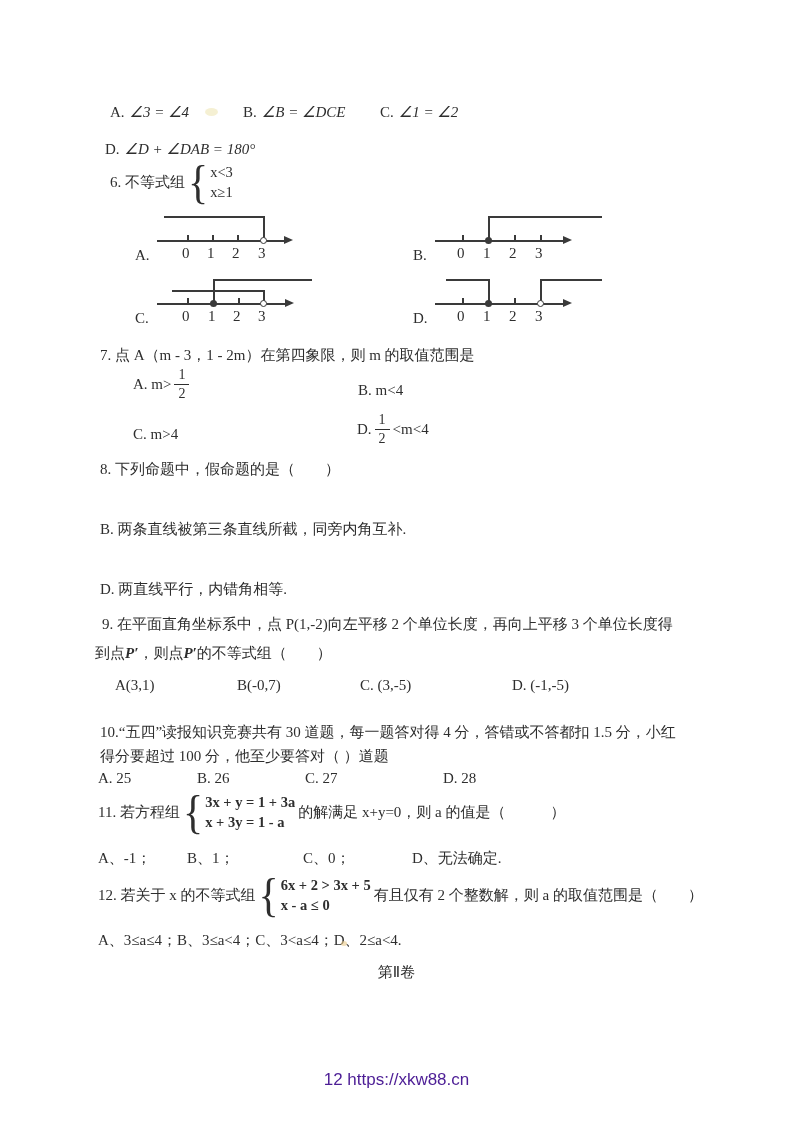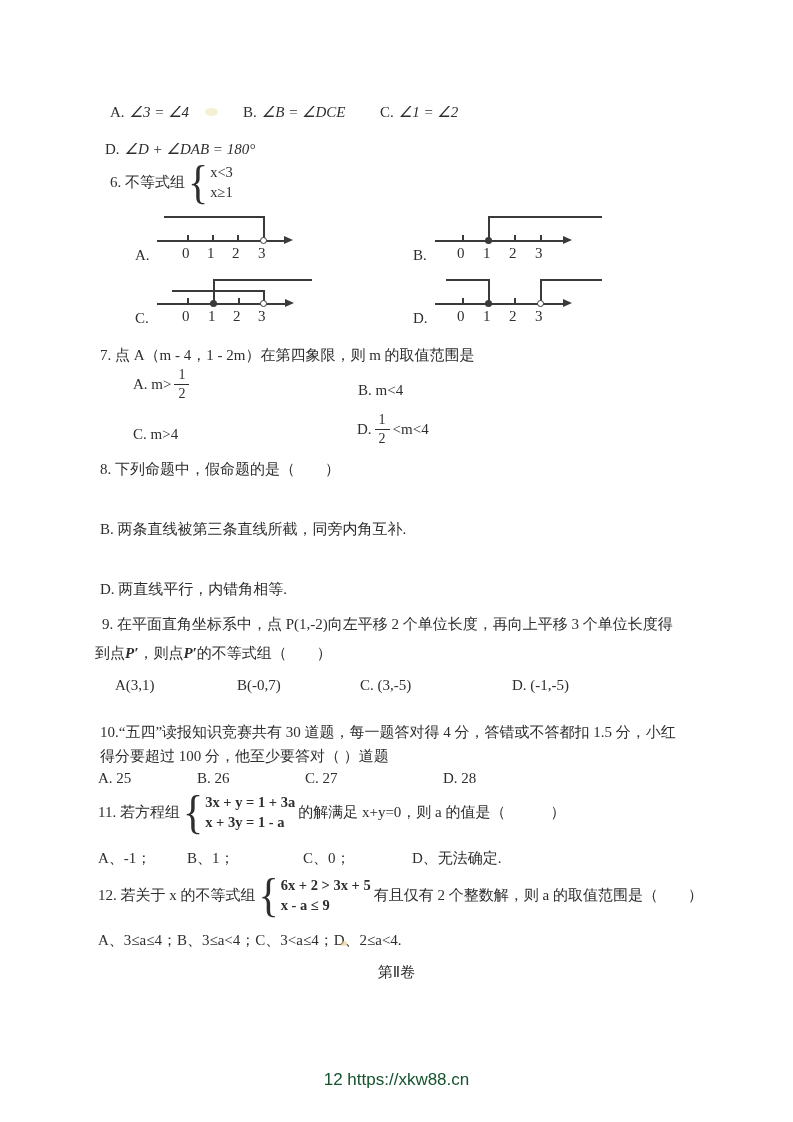--- a/index.html
+++ b/index.html
@@ -22,21 +22,21 @@
   
   .nl{position:absolute;}
   .hline{position:absolute;height:1.7px;background:#3a3a3a;}
   .vline{position:absolute;width:1.7px;background:#3a3a3a;}
   .tick{position:absolute;width:1.7px;height:5px;background:#3a3a3a;}
   .arr{position:absolute;width:0;height:0;border-left:9px solid #3a3a3a;border-top:4.5px solid transparent;border-bottom:4.5px solid transparent;}
   .oc{position:absolute;width:7px;height:7px;border:1.5px solid #3a3a3a;border-radius:50%;background:#fff;box-sizing:border-box;}
   .cc{position:absolute;width:7px;height:7px;border-radius:50%;background:#3a3a3a;}
   .num{position:absolute;font-size:15px;}
   .smudge{position:absolute;border-radius:50%;}
-  .footer{font-family:"Liberation Sans",sans-serif;font-size:17px;color:#14532d;}
+  .footer{font-family:"Liberation Sans",sans-serif;font-size:17px;color:#4c1d95;}
   .center{left:0;width:793px;text-align:center;}
 </style>
 </head>
 <body>
 
 <div id="page">
 
   <div class="abs row t" style="left:110px;top:102px;gap:5px">
     <span>A.</span>
     <span class="math">∠3 = ∠4</span>
@@ -134,21 +134,21 @@
     <div class="cc" style="left:53px;top:27px"></div>
     <div class="hline" style="left:108px;top:6px;width:62px"></div>
     <div class="vline" style="left:108px;top:6px;height:25px"></div>
     <div class="oc" style="left:105px;top:27px"></div>
     <span class="num" style="left:25px;top:35px">0</span>
     <span class="num" style="left:51px;top:35px">1</span>
     <span class="num" style="left:77px;top:35px">2</span>
     <span class="num" style="left:103px;top:35px">3</span>
   </div>
 
-  <span class="abs t" style="left:100px;top:345px">7. 点 A（m - 4，1 - 2m）在第四象限，则 m 的取值范围是</span>
+  <span class="abs t" style="left:100px;top:345px">7. 点 A（m - 3，1 - 2m）在第四象限，则 m 的取值范围是</span>
   <div class="abs row t" style="left:133px;top:368px">
     <span>A. m&gt;</span>
     <span class="frac">
       <span class="fn">1</span>
       <span class="fd">2</span>
     </span>
   </div>
   <span class="abs t" style="left:358px;top:380px">B. m&lt;4</span>
   <span class="abs t" style="left:133px;top:424px">C. m&gt;4</span>
   <div class="abs row t" style="left:357px;top:413px">
@@ -199,21 +199,21 @@
   <span class="abs t" style="left:187px;top:848px">B、1；</span>
   <span class="abs t" style="left:303px;top:848px">C、0；</span>
   <span class="abs t" style="left:412px;top:848px">D、无法确定.</span>
 
   <div class="abs row t" style="left:98px;top:876px">
     <span>12. 若关于 x 的不等式组</span>
     <span class="sys bold">
       <span class="brace">{</span>
       <span class="rows">
         <span>6x + 2 &gt; 3x + 5</span>
-        <span>x - a ≤ 9</span>
+        <span>x - a ≤ 0</span>
       </span>
     </span>
     <span>有且仅有 2 个整数解，则 a 的取值范围是（　　）</span>
   </div>
   <span class="abs t" style="left:98px;top:930px">A、3≤a≤4；B、3≤a&lt;4；C、3&lt;a≤4；D、2≤a&lt;4.</span>
   <div class="smudge" style="left:341px;top:941px;width:6px;height:5px;background:#eac98a;opacity:.6"></div>
 
   <div class="abs t center" style="top:962px">第Ⅱ卷</div>
 
   <div class="abs footer center" style="top:1070px">12 https://xkw88.cn</div>

